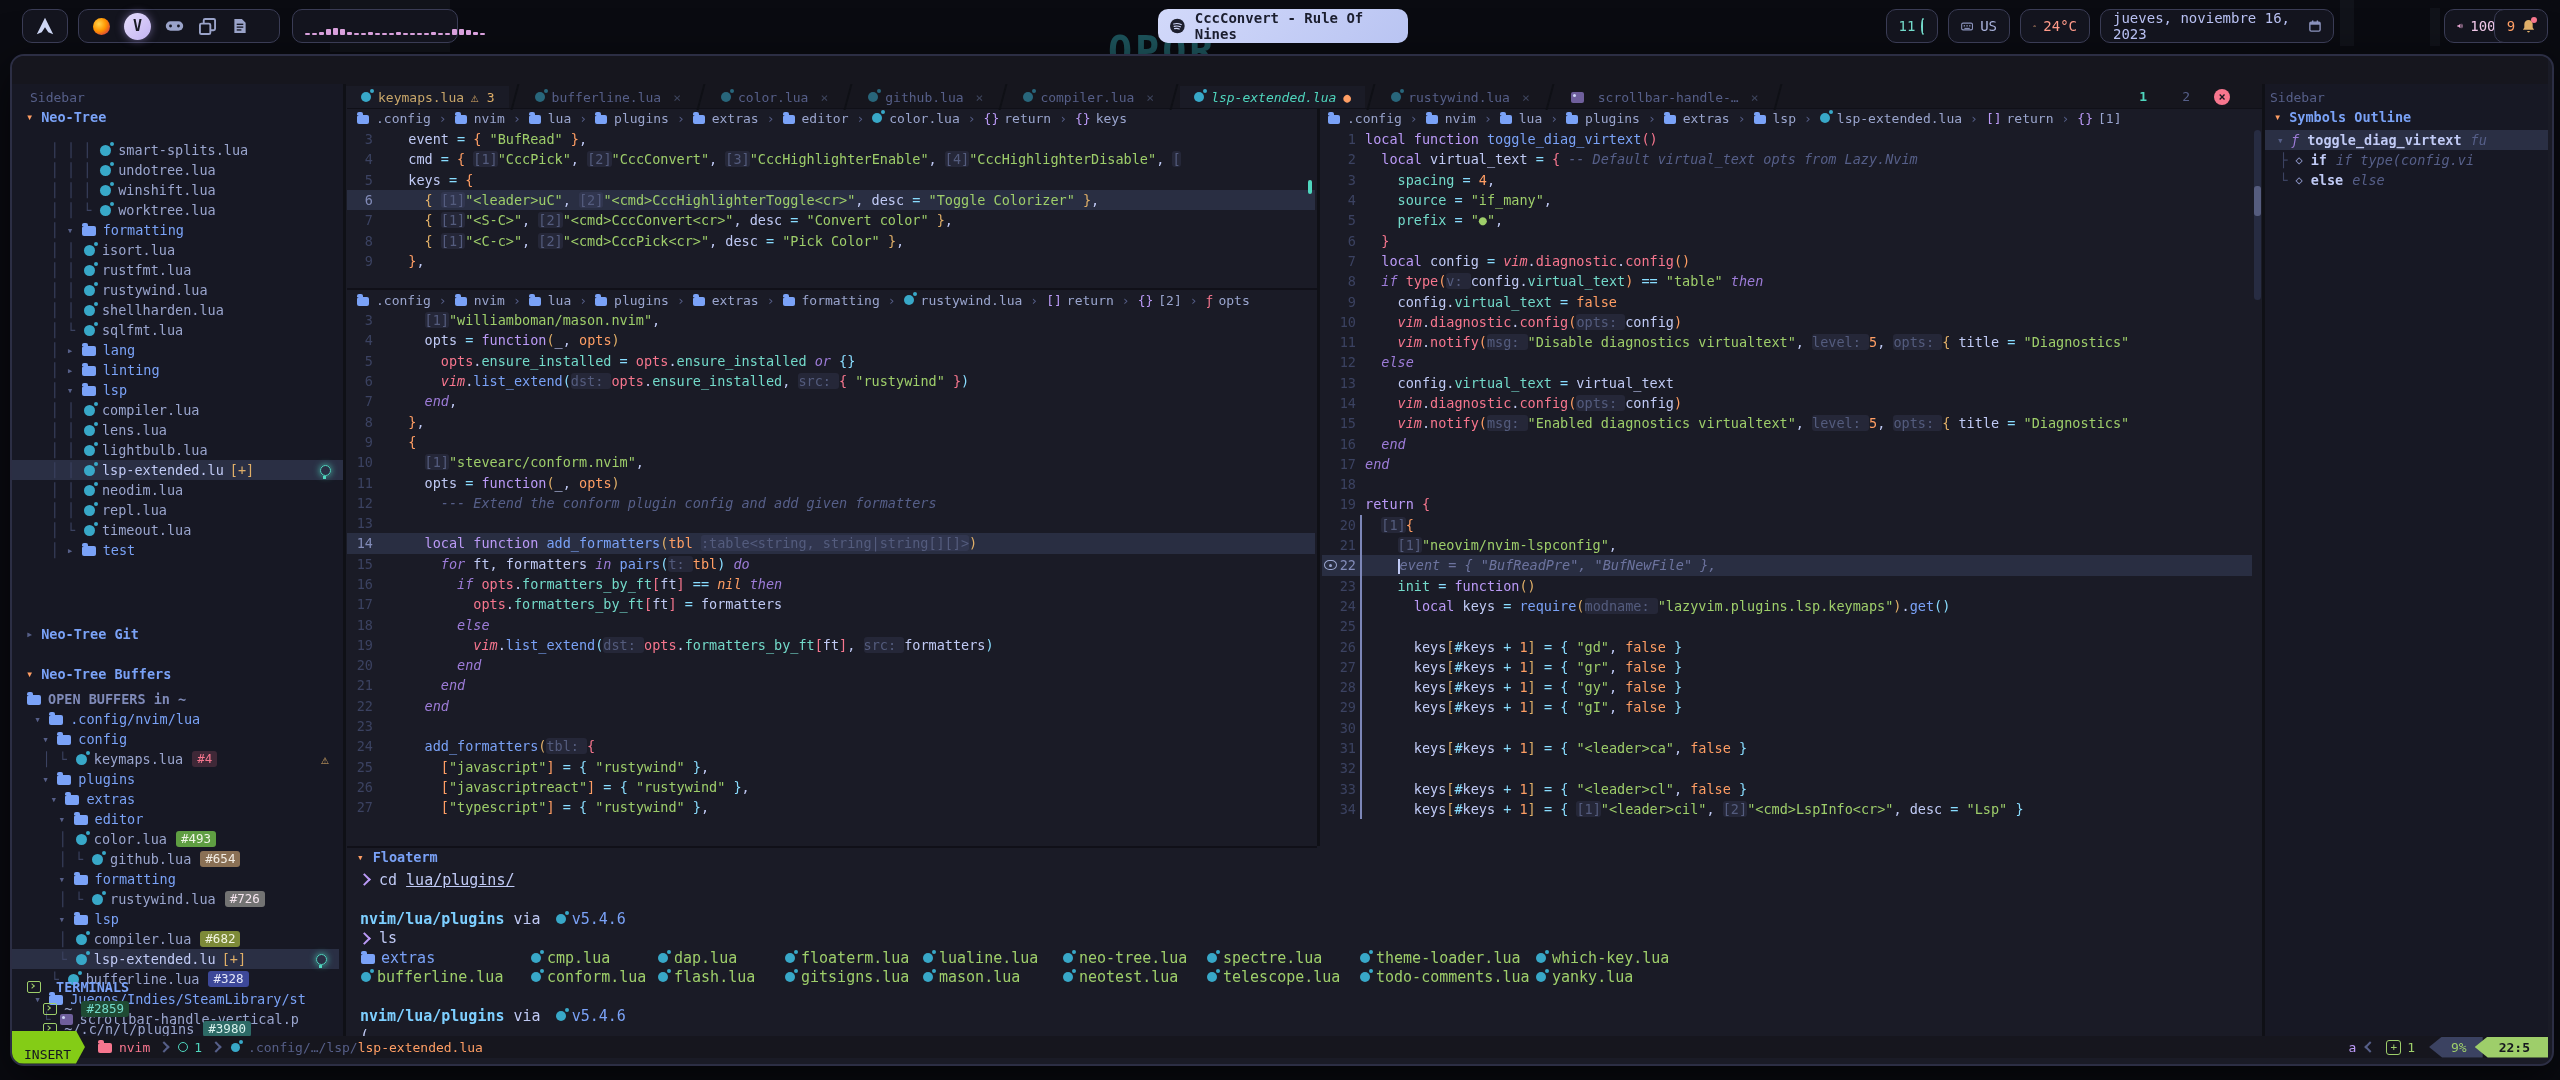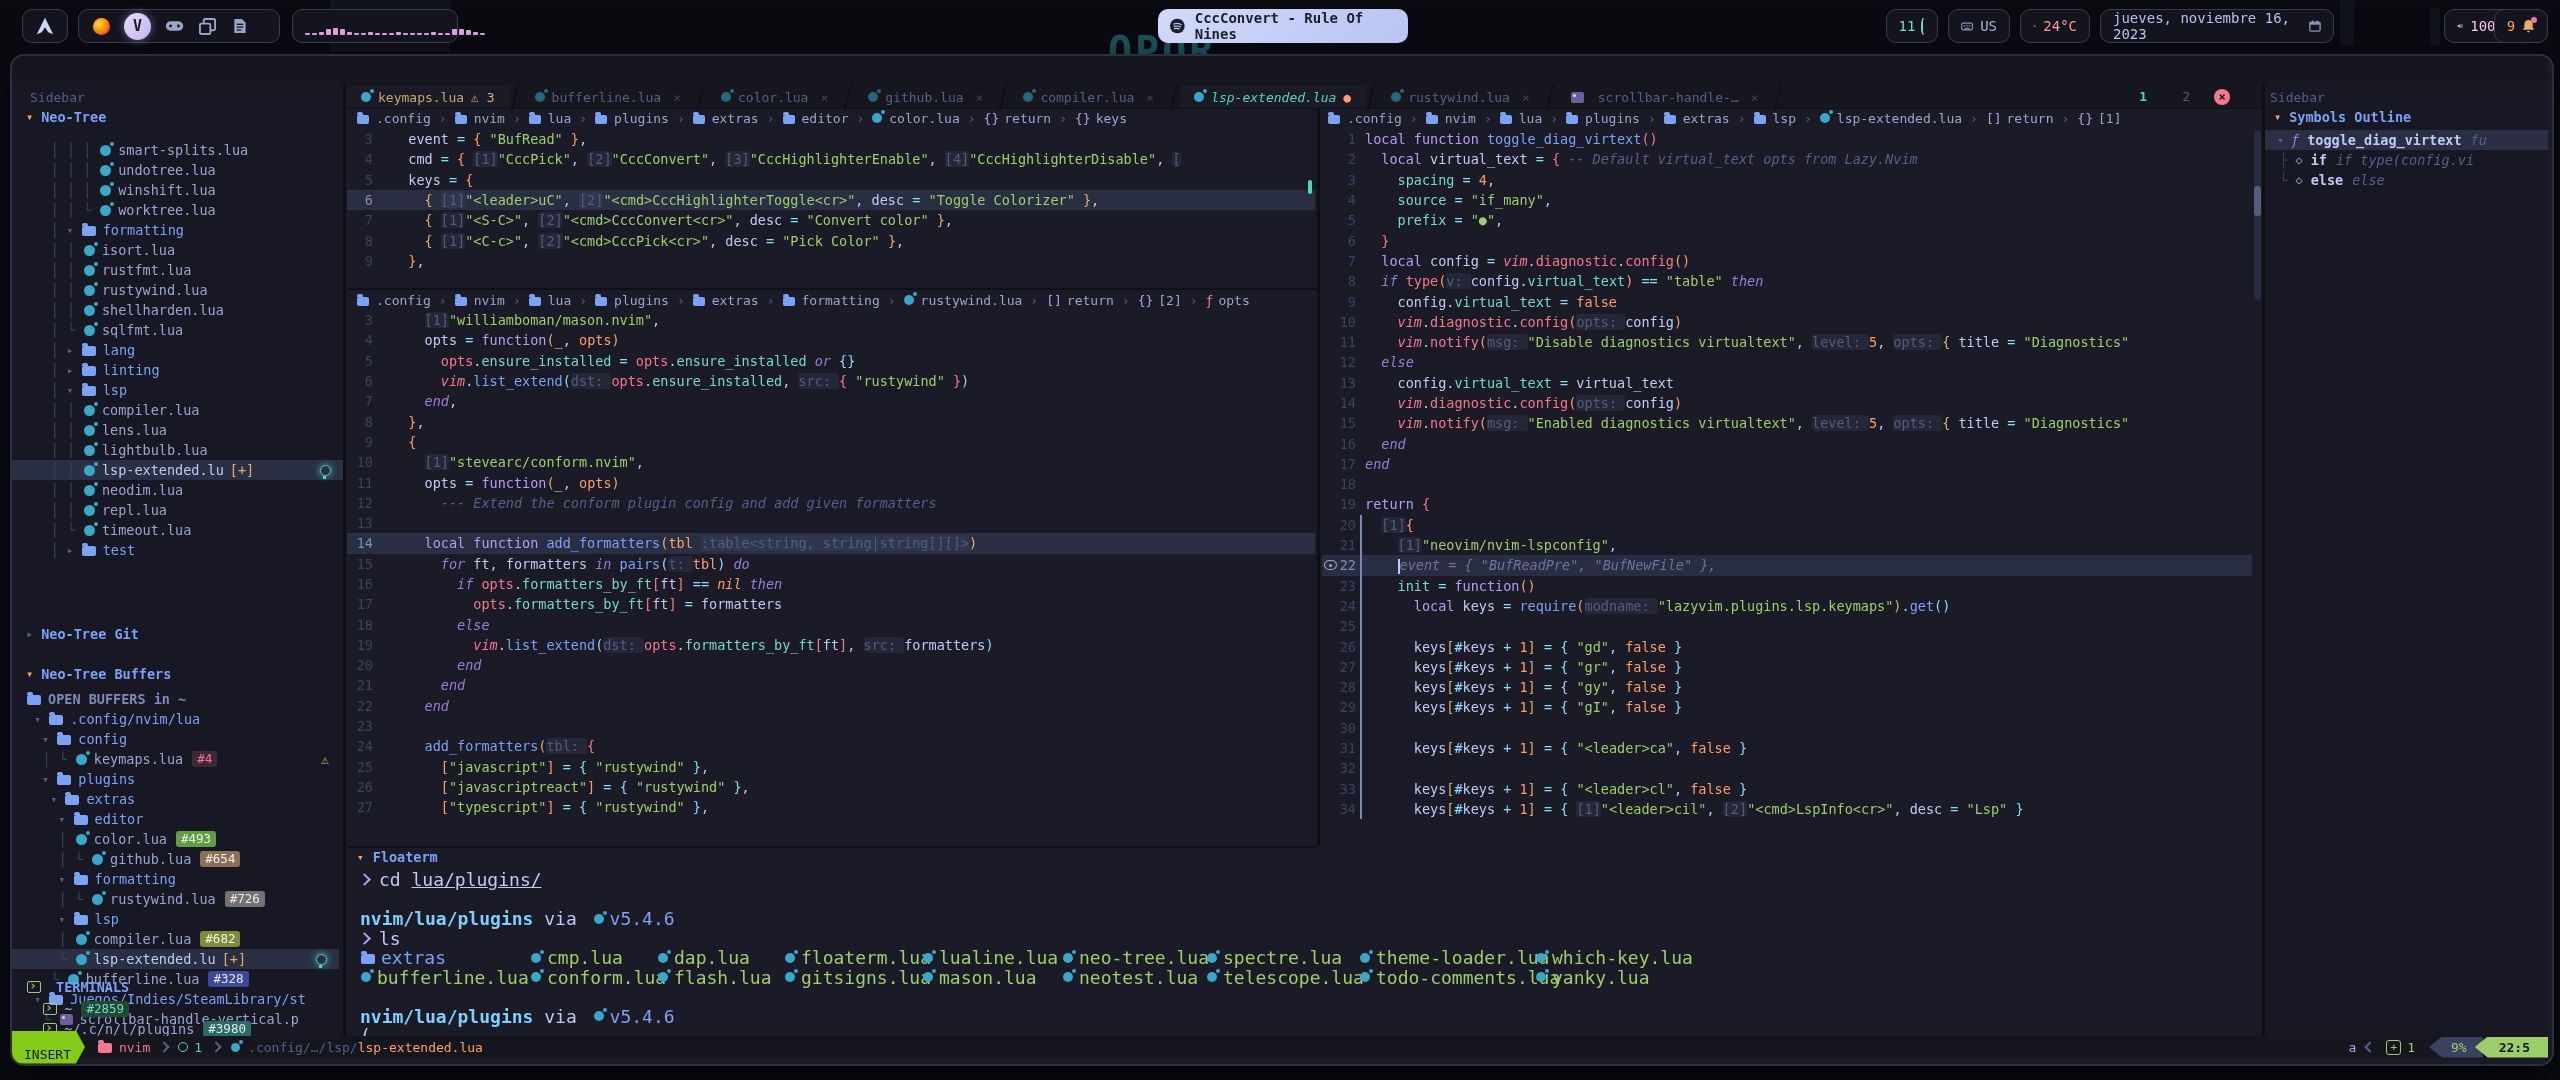--- a/index.html
+++ b/index.html
@@ -110,21 +110,21 @@
   .mi{color:#6c739e;font-style:italic}
   .b1{color:#f7768e}.b2{color:#ff9e64}.b3{color:#e0af68}.b4{color:#89ddff}
   .u{color:#c0caf5;text-decoration:underline;}
   .caret{display:inline-block;width:2px;height:15px;background:#c0caf5;vertical-align:middle;}
   .vscroll{position:absolute;border-radius:4px;background:#272c42;}
   .vmark{position:absolute;border-radius:3px;background:#555c7e;}
   .tealtick{position:absolute;background:#4fd6be;border-radius:2px;}
   
   .float-head{position:absolute;display:flex;gap:9px;align-items:center;font-size:13.5px;color:#7aa2f7;font-weight:bold;}
   .float-head .chev-o{color:#ff9e64;font-size:11px;font-weight:normal;}
-  .frow{display:flex;align-items:center;height:19.5px;font-size:18px;color:#c0caf5;white-space:pre;}
+  .frow{display:flex;align-items:center;height:19.5px;font-size:15px;color:#c0caf5;white-space:pre;}
   .pchev{display:inline-block;width:7px;height:7px;border-right:2px solid #bb9af7;border-top:2px solid #bb9af7;transform:rotate(45deg);margin-right:10px;flex:none;}
   .fdir{color:#7dcfff;font-weight:bold;}
   .fver{color:#7aa2f7;}
   .fcell{display:flex;align-items:center;flex:none;}
   .fcell .lua-ic{width:10px;height:10px;margin-right:6px;}
   .fcell .dir-ic{margin-right:6px;}
   .fgreen{color:#9ece6a;}
   .fblue{color:#7aa2f7;}
   
   .sym-row{display:flex;align-items:center;height:20px;font-size:13.5px;padding-left:6px;white-space:pre;}

